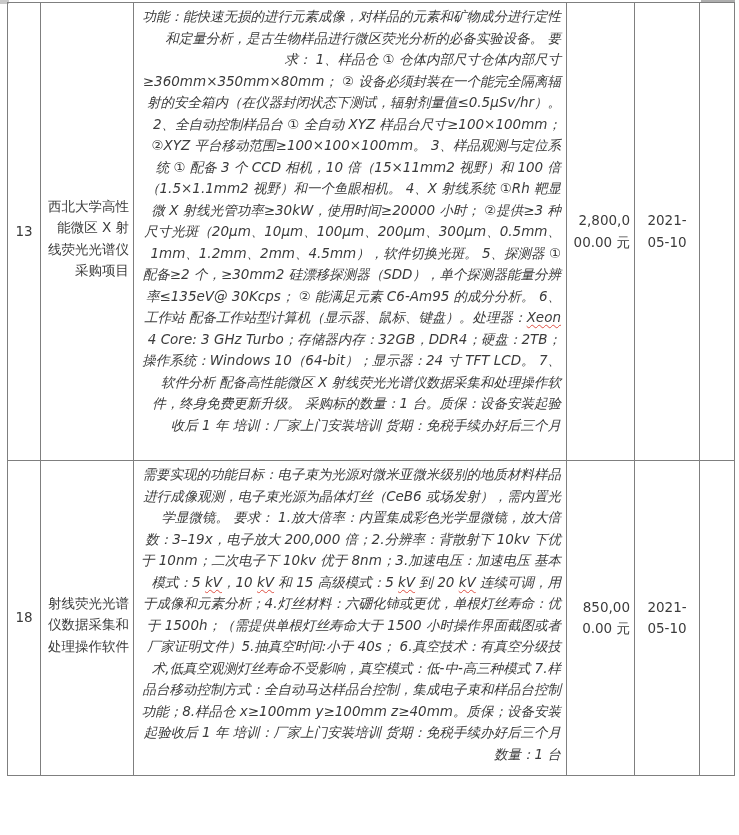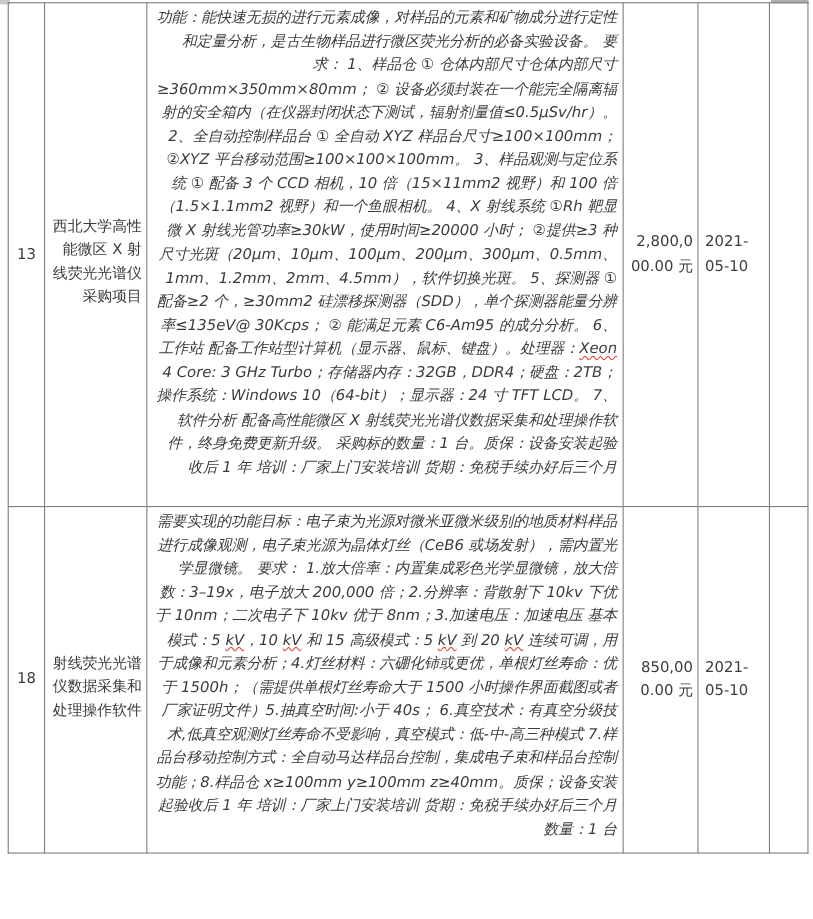--- a/index.html
+++ b/index.html
@@ -61,20 +61,21 @@
     padding: 3px 5px 3px 6px;
     font-style: italic;
   }
   td.cell-price {
     text-align: right;
     vertical-align: middle;
     padding: 2px 4px;
     word-break: break-all;
   }
   td.cell-date {
+    text-align: center;
     vertical-align: middle;
     padding: 2px 6px;
   }
   td.cell-blank {
     padding: 2px;
   }
   tr.row-13 { height: 458px; }
   tr.row-14 { height: 315px; }
   .misspelled {
     text-decoration: underline;

